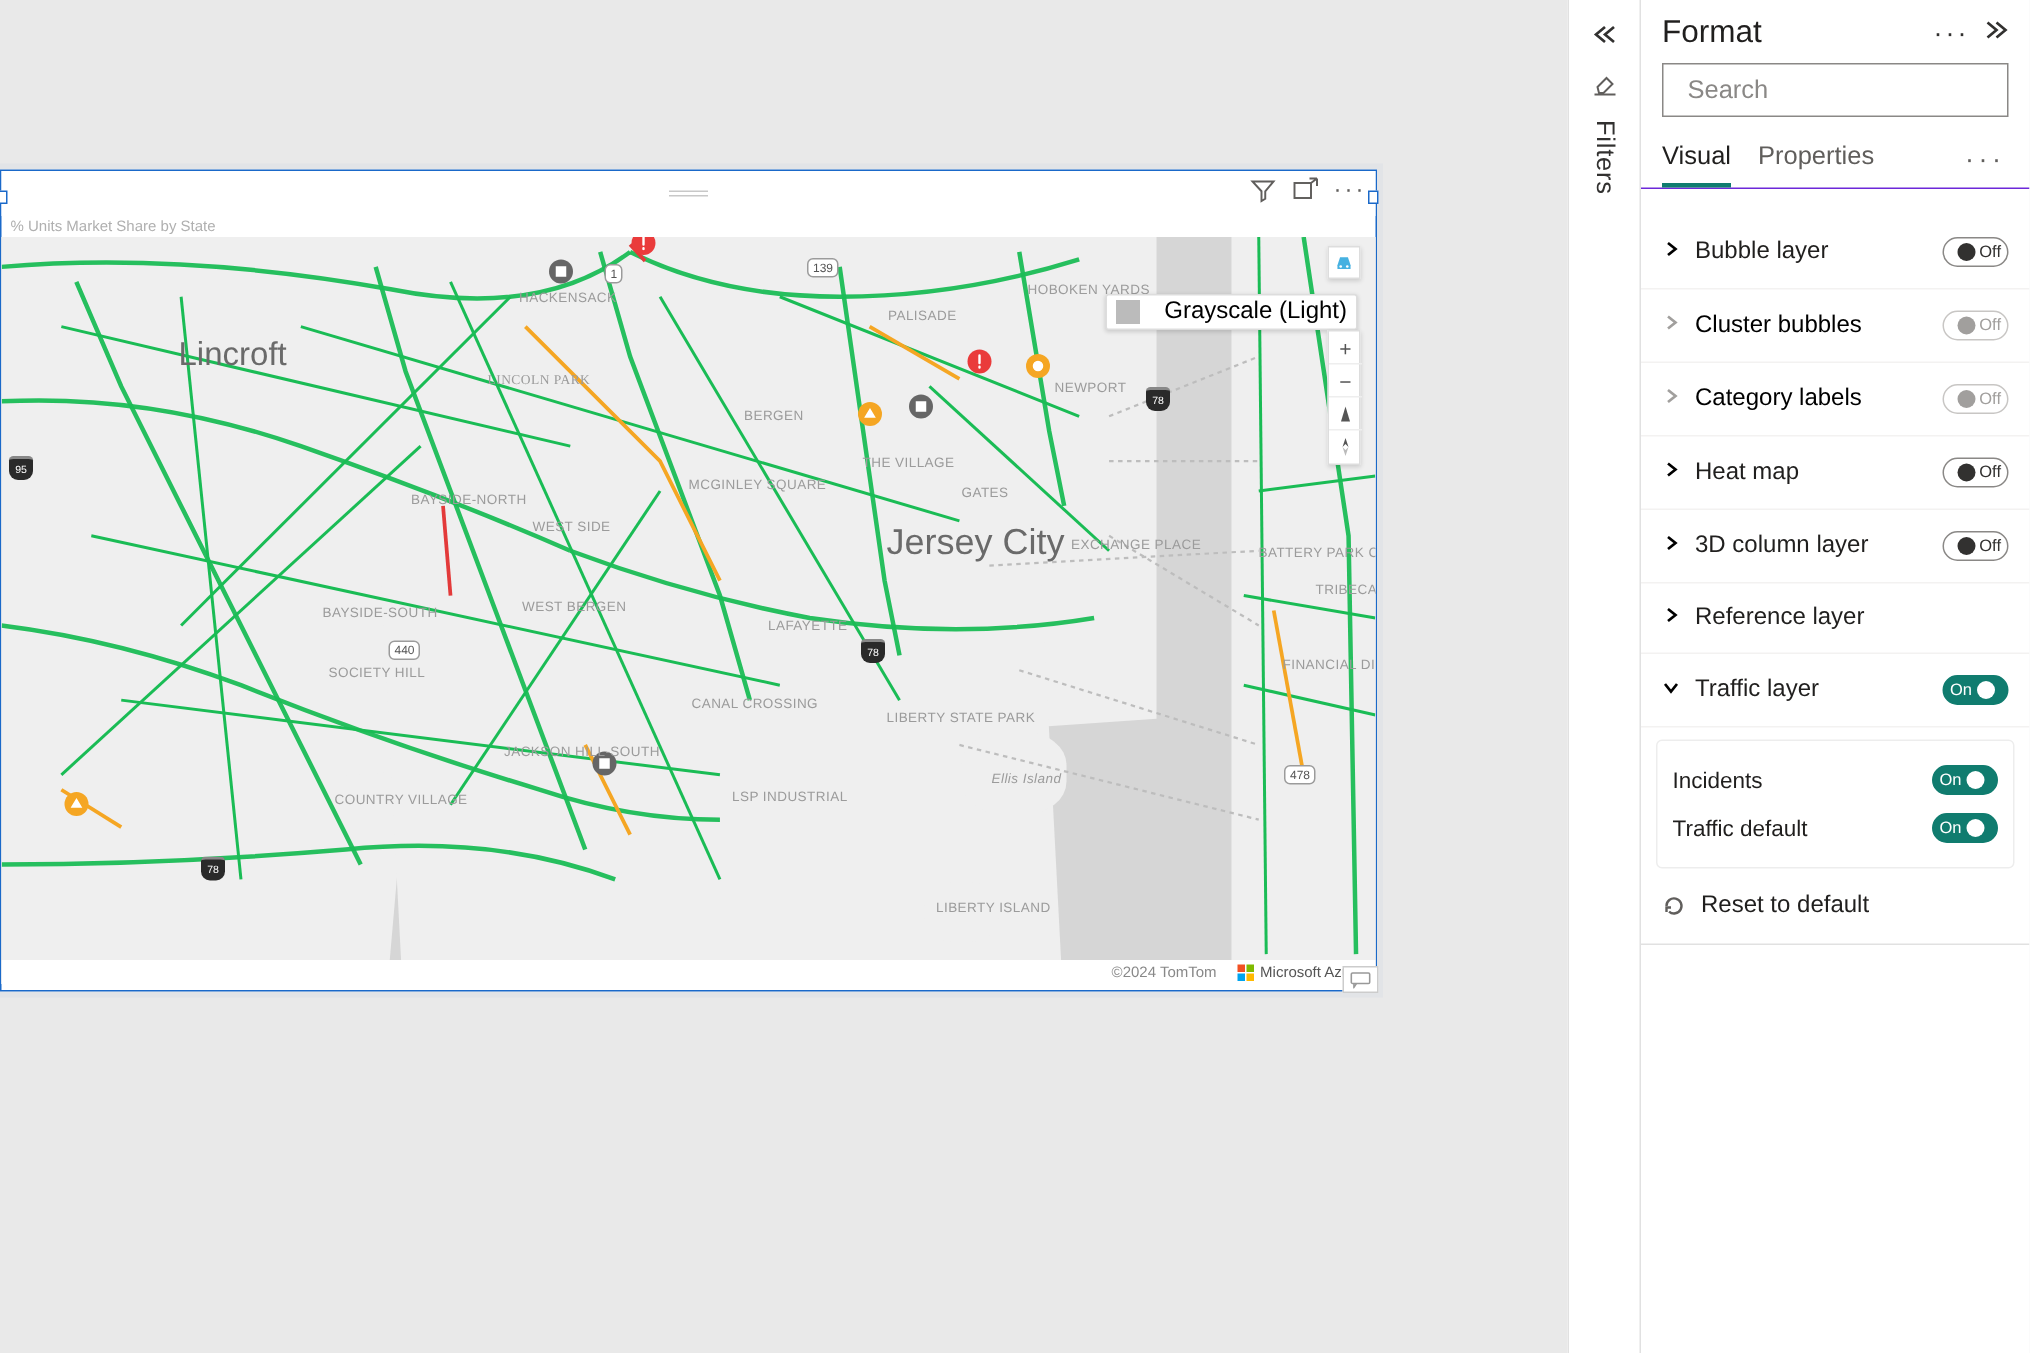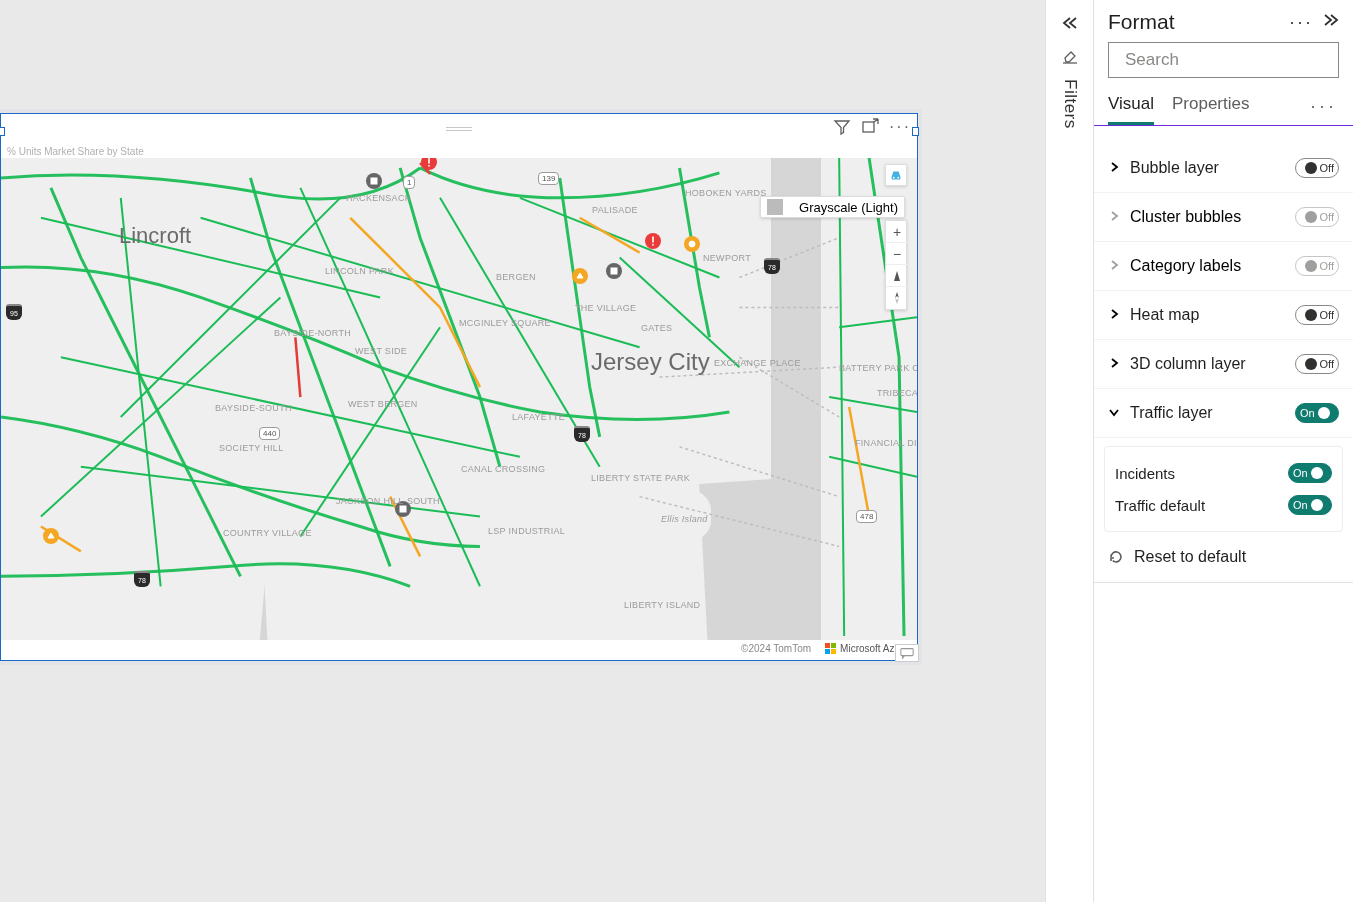--- a/index.html
+++ b/index.html
@@ -116,21 +116,21 @@
     display:flex; align-items:center; justify-content:center;
   }
   .inc-red { background:#ea3b3b; }
   .inc-or { background:#f5a623; }
   .inc-gr { background:#666; }
   .incident svg { width:10px; height:10px; stroke:#fff; fill:#fff; }
 
   .map-style-chip {
     position:absolute; right:12px; top:38px;
     background:#fff; border:1px solid #ddd;
-    padding:2px 6px; font-size:13px;
+    padding:2px 6px; font-size:16px;
     display:flex; align-items:center; gap:16px;
     box-shadow:0 1px 3px rgba(0,0,0,.15);
     border-radius:2px;
   }
   .map-style-chip .sw {
     width:16px;height:16px;background:#bbb;
     display:inline-block;
   }
   .map-controls {
     position:absolute; right:10px; top:62px;
@@ -440,21 +440,21 @@
         <div class="interstate" style="left:5px;top:146px;">95</div>
 
         <div class="map-label" style="left:590px;top:190px;">Jersey City</div>
         <div class="map-label" style="left:118px;top:65px;font-size:22px;">Lincroft</div>
 
         <div class="map-label-sm" style="left:345px;top:35px;">HACKENSACK</div>
         <div class="map-label-sm" style="left:591px;top:47px;">PALISADE</div>
         <div class="map-label-sm" style="left:684px;top:30px;">HOBOKEN YARDS</div>
         <div class="map-label-sm" style="left:702px;top:95px;">NEWPORT</div>
         <div class="map-label-sm" style="left:495px;top:114px;">BERGEN</div>
-        <div class="map-label-sm" style="left:324px;top:108px;">LINCOLN PARK</div>
+        <div class="map-label-sm" style="left:324px;top:90px;font-family:Liberation Serif, serif;">LINCOLN PARK</div>
         <div class="map-label-sm" style="left:273px;top:170px;">BAYSIDE-NORTH</div>
         <div class="map-label-sm" style="left:214px;top:245px;">BAYSIDE-SOUTH</div>
         <div class="map-label-sm" style="left:354px;top:188px;">WEST SIDE</div>
         <div class="map-label-sm" style="left:347px;top:241px;">WEST BERGEN</div>
         <div class="map-label-sm" style="left:458px;top:160px;">MCGINLEY SQUARE</div>
         <div class="map-label-sm" style="left:511px;top:254px;">LAFAYETTE</div>
         <div class="map-label-sm" style="left:574px;top:145px;">THE VILLAGE</div>
         <div class="map-label-sm" style="left:713px;top:200px;">EXCHANGE PLACE</div>
         <div class="map-label-sm" style="left:838px;top:205px;">BATTERY PARK CITY</div>
         <div class="map-label-sm" style="left:590px;top:315px;">LIBERTY STATE PARK</div>
@@ -616,20 +616,26 @@
         <span class="chev"><svg viewBox="0 0 12 12">
               <path d="M4 2l5 4-5 4"></path>
             </svg></span>
         <span class="lbl">3D column layer</span>
         <span class="toggle off">
           <span class="knob"></span>
             <span class="txt">Off</span>
         </span>
       </div>
 
+      <div class="fp-row">
+        <span class="chev"><svg viewBox="0 0 12 12">
+              <path d="M4 2l5 4-5 4"></path>
+            </svg></span>
+        <span class="lbl">Reference layer</span>
+      </div>
 
       <div class="fp-row">
         <span class="chev"><svg viewBox="0 0 12 12">
               <path d="M2 4l4 5 4-5"></path>
             </svg></span>
         <span class="lbl">Traffic layer</span>
         <span class="toggle on">
           <span class="txt">On</span>
             <span class="knob"></span>
         </span>

